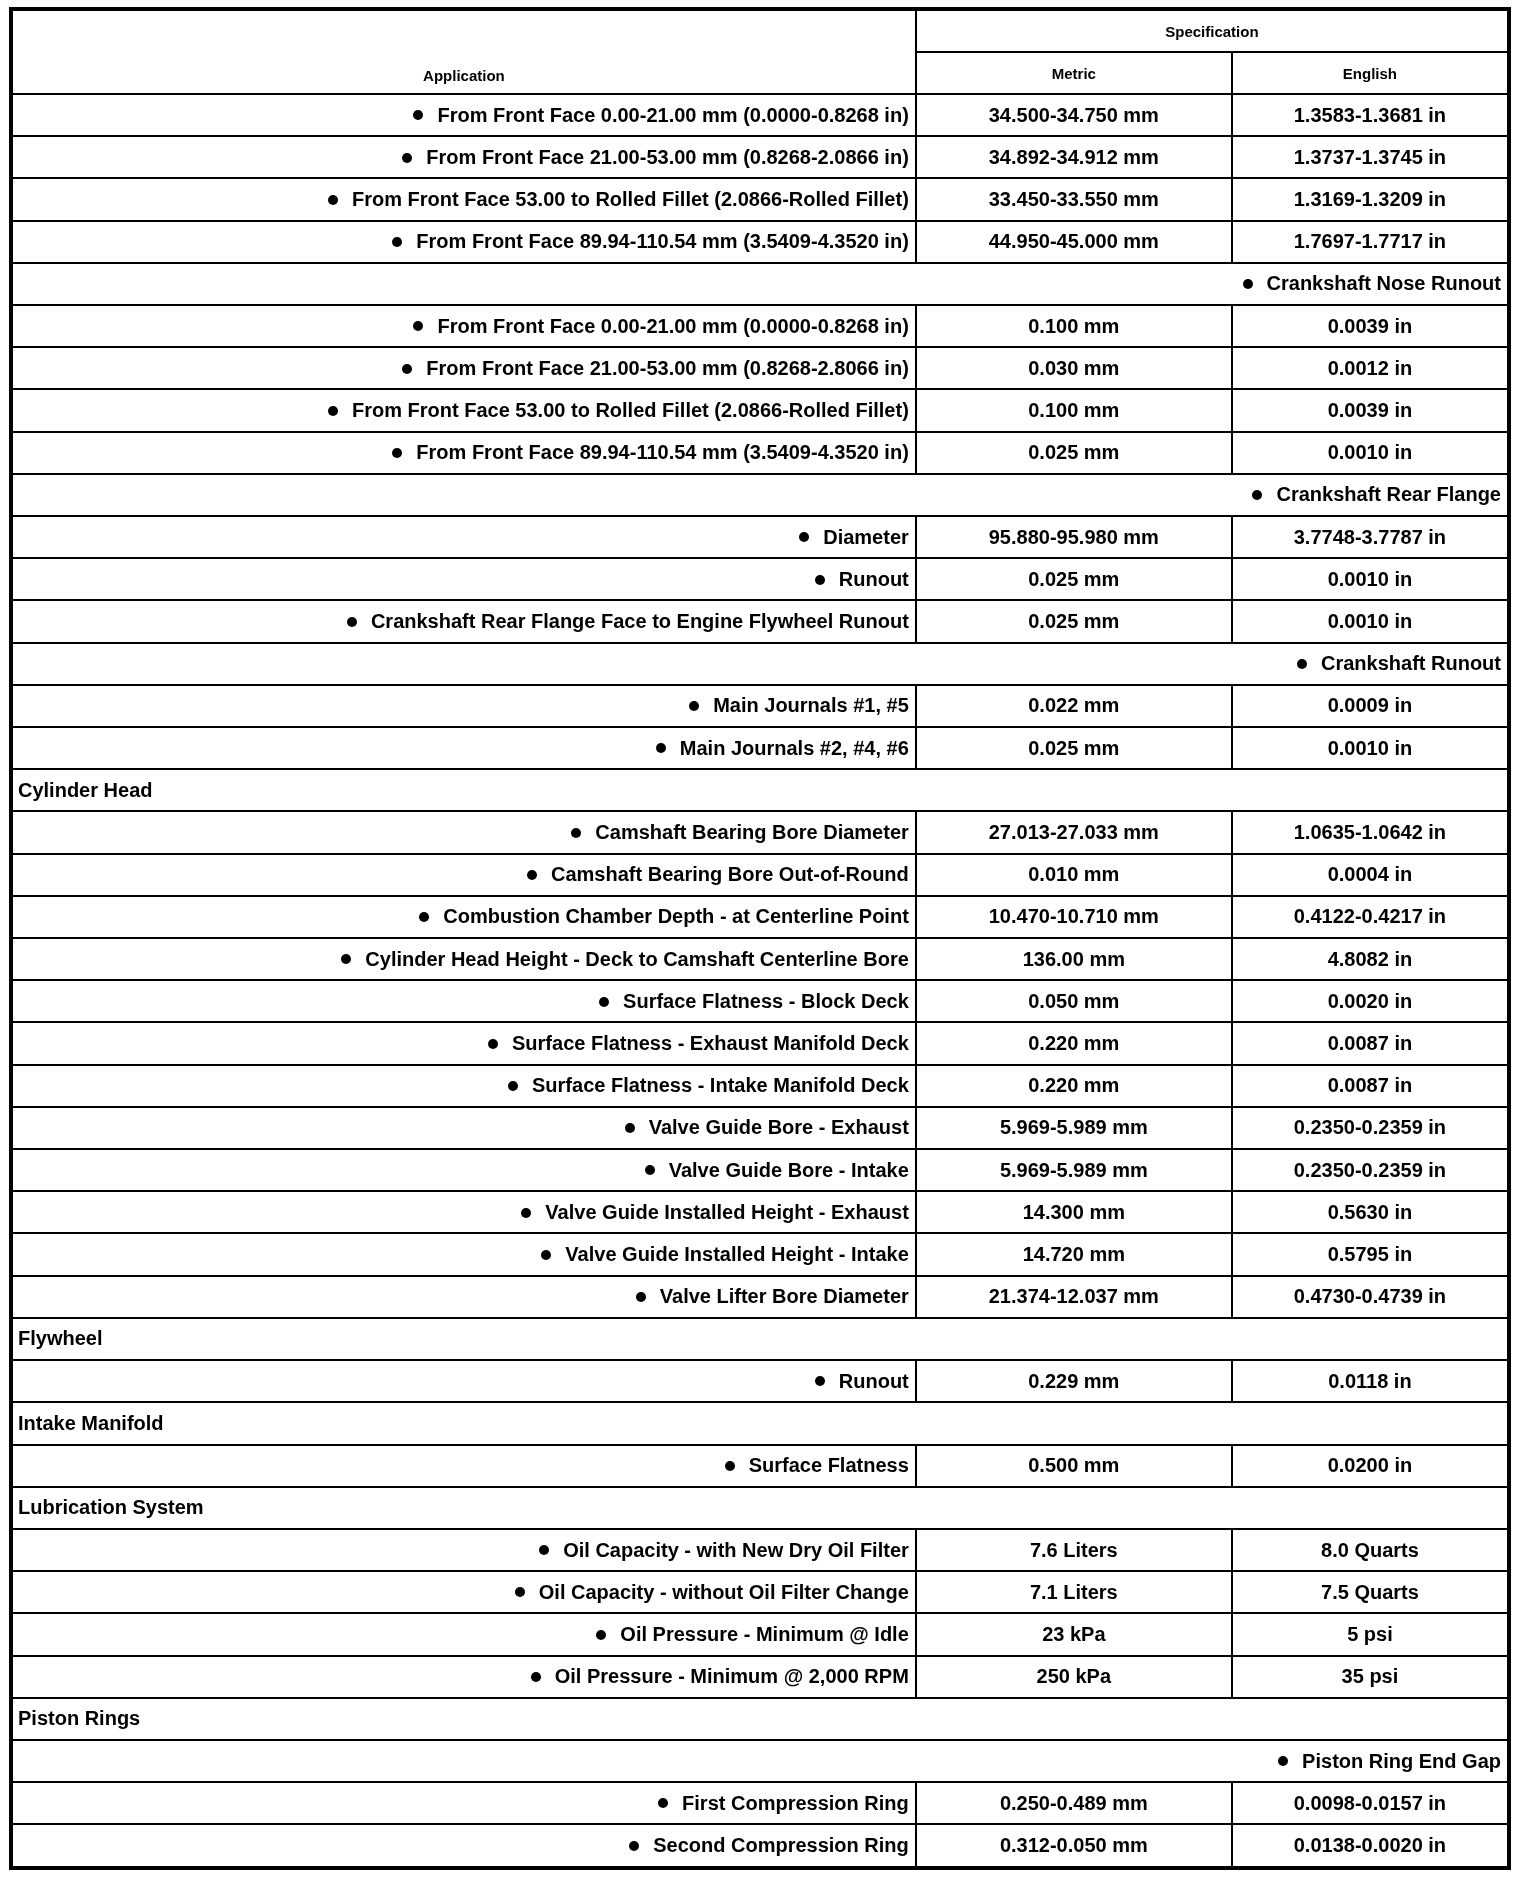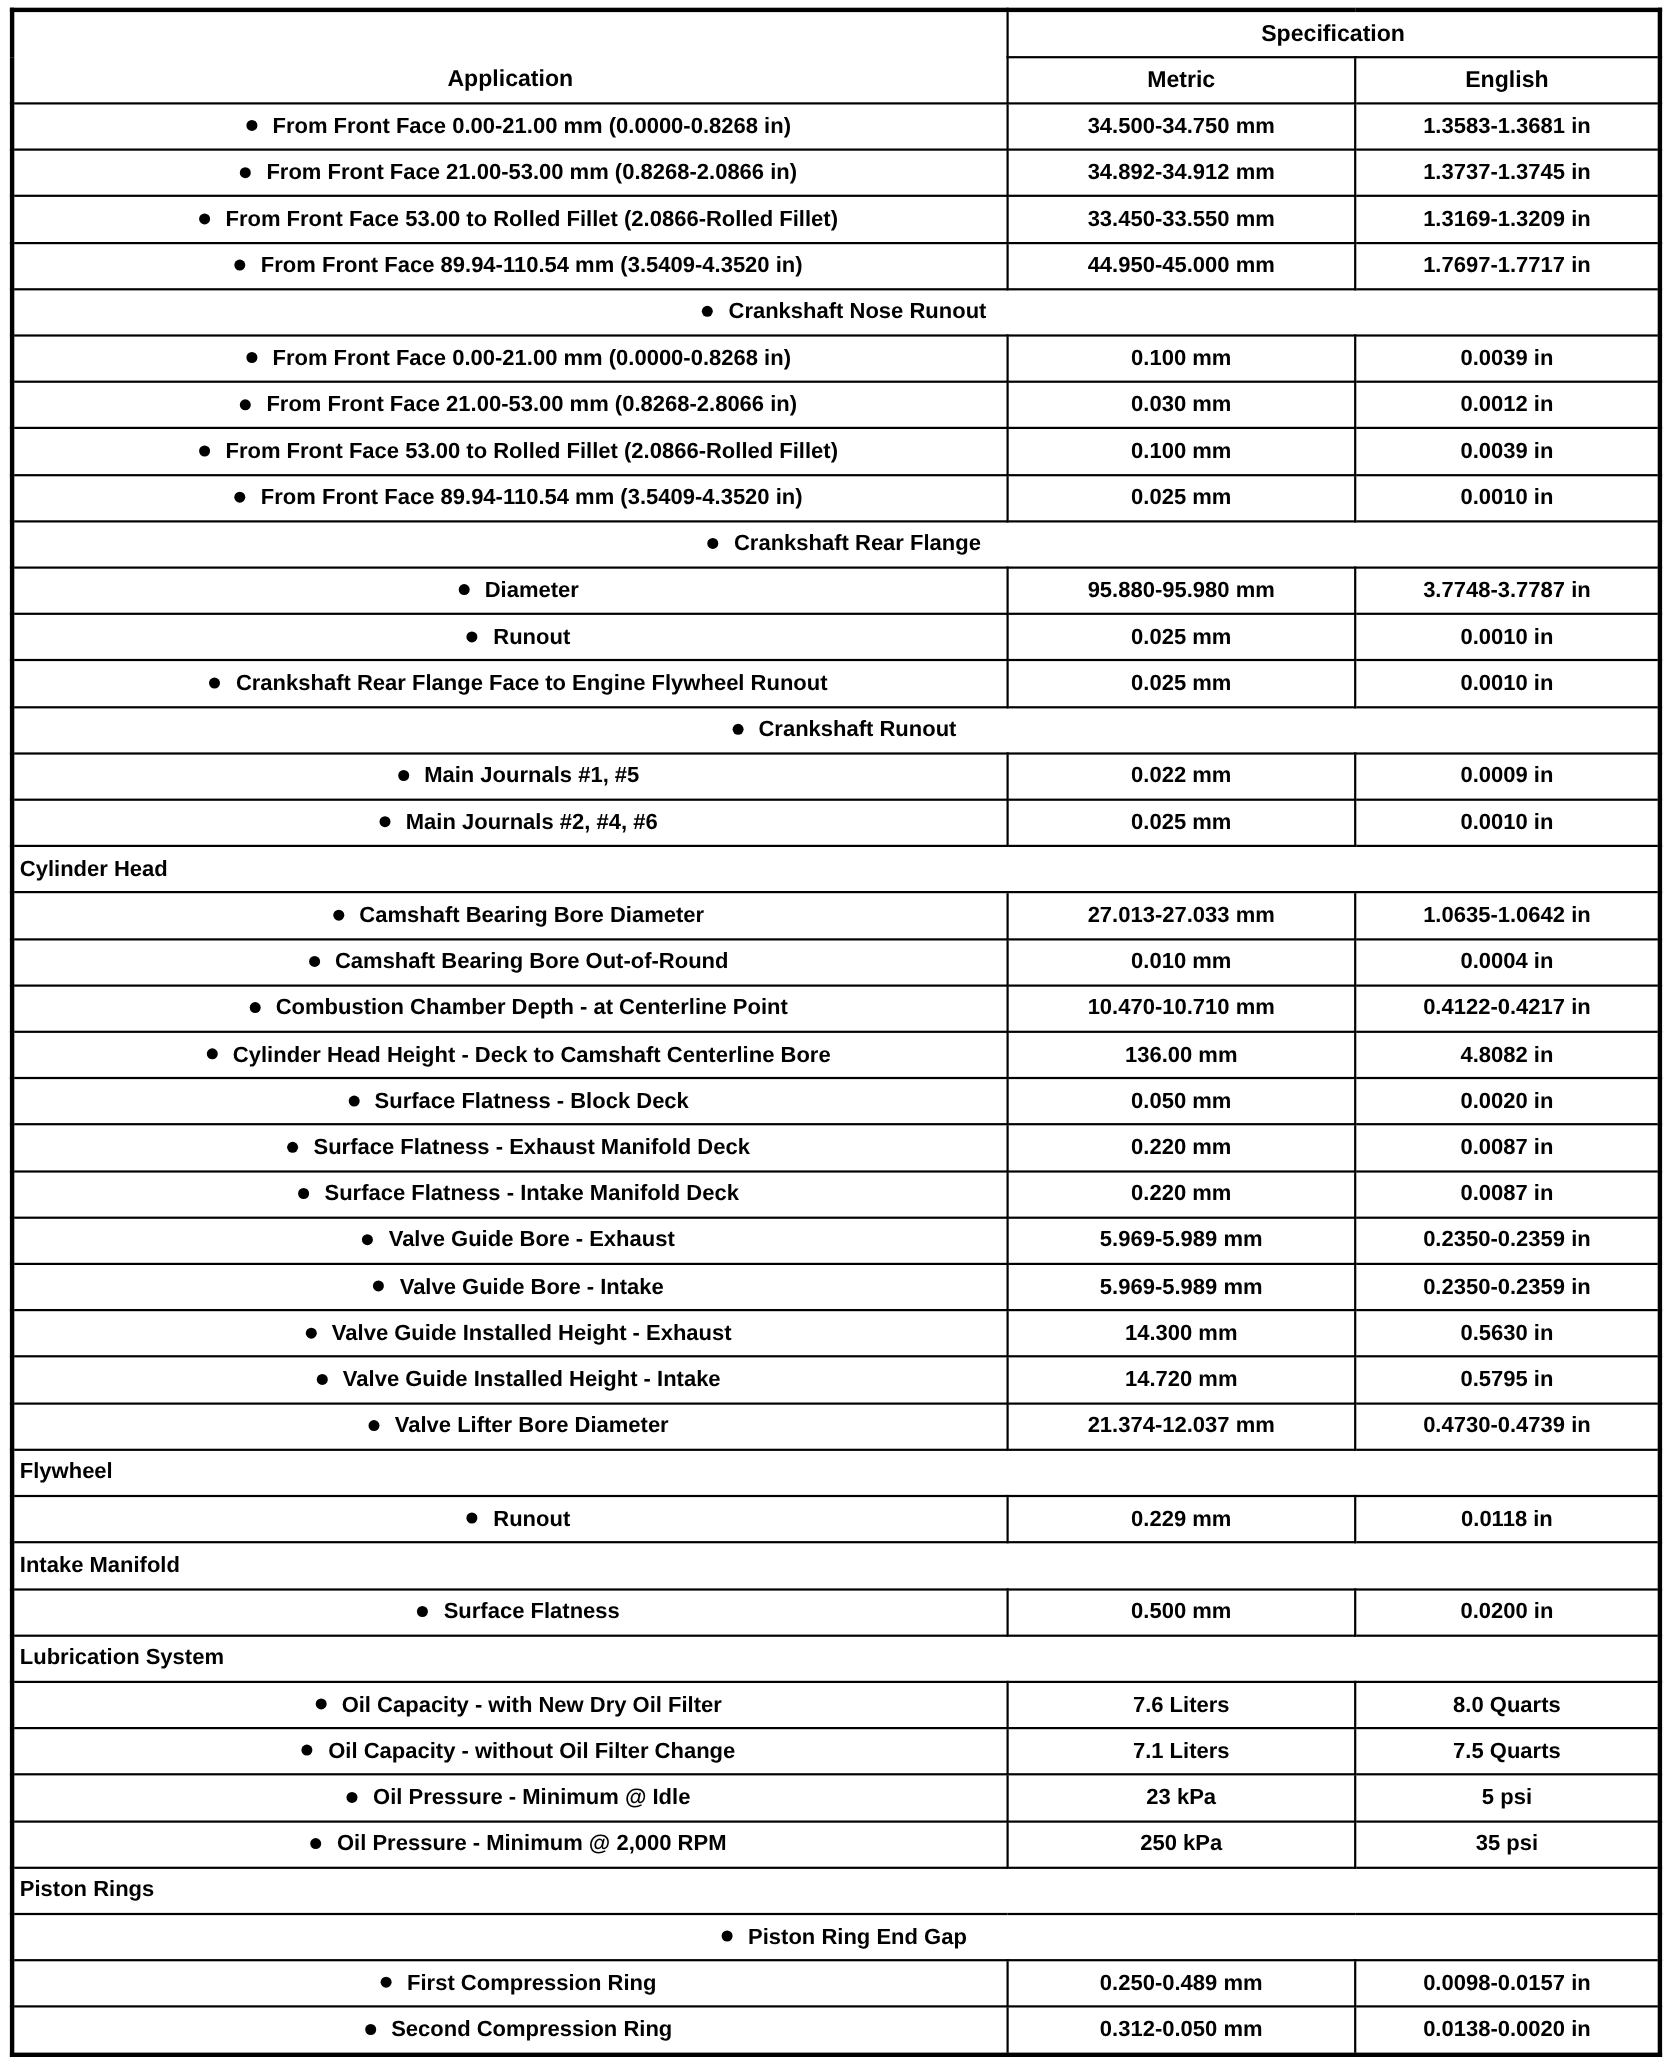--- a/index.html
+++ b/index.html
@@ -24,39 +24,39 @@
     color: #000;
     font-weight: bold;
   }
   table.spec-table, th, td {
     border: 2px solid #000;
   }
   table.spec-table {
     border: 4px solid #000;
   }
   thead th {
-    font-size: 21px;
+    font-size: 15px;
     font-weight: bold;
     text-align: center;
     vertical-align: middle;
     height: 36px;
     padding: 2px 4px;
   }
   th.app-header {
     vertical-align: bottom;
     padding-bottom: 9px;
   }
   td {
     font-size: 20px;
     font-weight: bold;
     padding: 3px 6px;
     overflow: hidden;
     white-space: nowrap;
   }
-  td.app { text-align: center; padding-left: 0; }
+  td.app { text-align: right; padding-left: 0; }
   td.val { text-align: center; }
   td.sect { text-align: left; padding-left: 5px; margin-top: 47px; }
   .bullet {
     display: inline-block;
     width: 10px;
     height: 10px;
     border-radius: 50%;
     background: #000;
     margin: 0 14px 2px 21px;
     vertical-align: middle;

